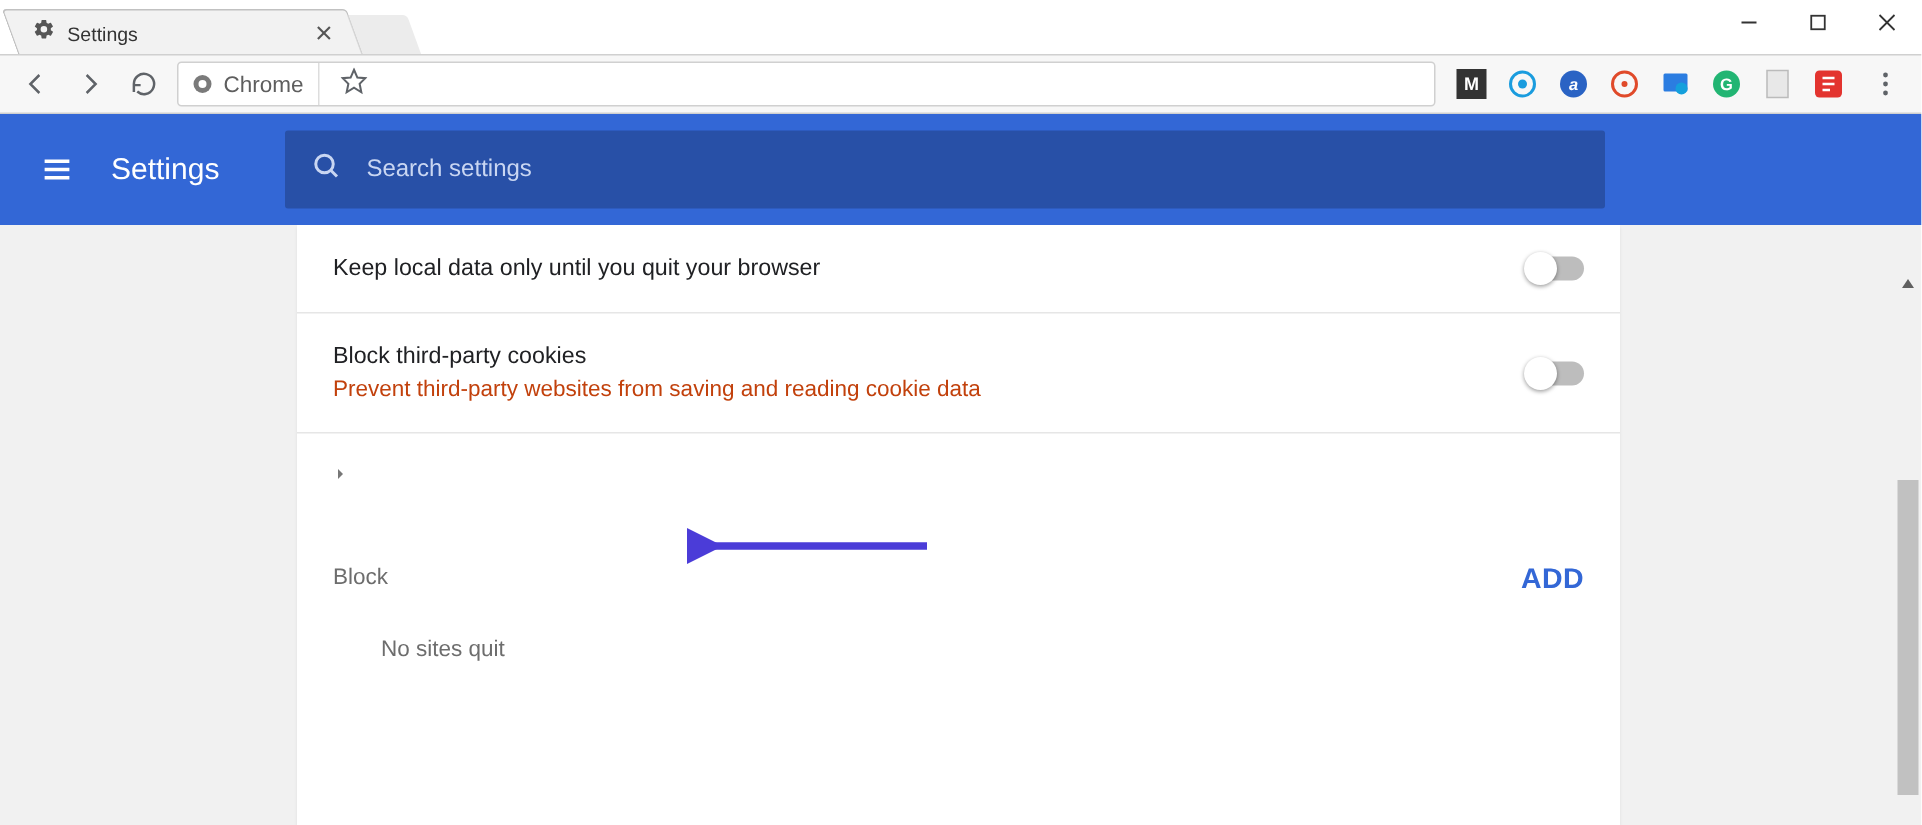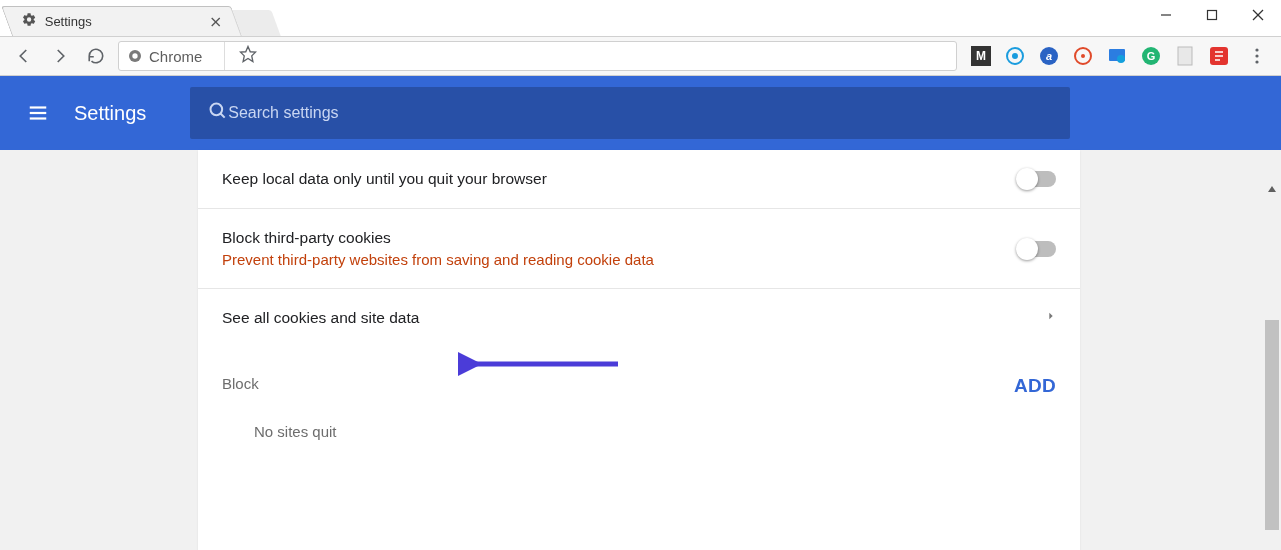--- a/index.html
+++ b/index.html
@@ -17,35 +17,35 @@
   .tab-title { font-size: 13px; color: #333; flex: 1; white-space: nowrap; overflow: hidden; text-overflow: ellipsis; }
   .tab-close { color: #555; width:12px; height:12px; display:flex; align-items:center; justify-content:center;}
   .tab-ghost { width: 40px; height: 26px; background: #e0e0e0; margin-left: -6px; transform: skewX(20deg); border-top-right-radius: 3px; opacity:.6;}
   .gear-icon { color:#555; }
 
   
   .toolbar { height: 40px; border-top: 1px solid #d0d0d0; border-bottom: 1px solid #d0d0d0; display: flex; align-items: center; padding: 0 10px; gap: 8px; background: #f7f7f7; }
   .nav-btn { width: 28px; height: 28px; display: flex; align-items: center; justify-content: center; color: #5f6368; border-radius: 50%; }
   .nav-btn svg { display:block; }
   .omnibox { flex: 1; height: 30px; border: 1px solid #d0d0d0; border-radius: 3px; background: #fff; display: flex; align-items: center; padding: 0 8px; gap: 8px; }
-  .chrome-sec { display:flex; align-items:center; gap:6px; color:#5e5e5e; font-size:15px; border-right:1px solid #ddd; padding-right:22px; height:100%;}
+  .chrome-sec { display:flex; align-items:center; gap:6px; color:#5e5e5e; font-size:15px; border-right:1px solid #ddd; padding-right:10px; height:100%;}
   .chrome-sec .globe { width:16px;height:16px; display:flex;align-items:center;justify-content:center;}
   .url { font-size: 15px; color: #999; flex:1; }
   .url .seg-dark { color: #333; }
   .star { color:#5f6368; padding:0 6px; }
   .ext-icons { display:flex; align-items:center; gap:14px; padding:0 6px;}
   .ext { width:20px; height:20px; display:flex; align-items:center; justify-content:center; font-size:12px; font-weight:700; }
   .menu-dots { width:28px; display:flex; align-items:center; justify-content:center; color:#5f6368;}
 
   
   .blue-bar { height: 74px; background: #3367d6; display: flex; align-items: center; padding: 0 26px; gap: 24px; }
   .hamburger { width: 24px; height:24px; display:flex; align-items:center; justify-content:center; }
   .hamburger svg { stroke:#fff; }
   .blue-title { color: #fff; font-size: 20px; font-weight: 400; margin-right: 20px;}
-  .search-box { flex: 0 0 880px; height: 52px; background: #2850a7; border-radius: 2px; display: flex; align-items: center; padding: 0 18px; }
+  .search-box { flex: 0 0 880px; height: 52px; background: #2850a7; border-radius: 2px; display: flex; align-items: center; padding: 0 18px; gap: 16px; }
   .search-box input { background: transparent; border: none; outline: none; color: #c9d6f2; font-size: 16px; flex:1; }
   .search-box input::placeholder { color: #c9d6f2; }
   .search-ico { color:#c9d6f2; }
 
   
   .content-wrap { position:absolute; left:0; right:0; top:150px; bottom:0; background:#f1f1f1; }
   .panel { position:absolute; left:198px; top:0; width:882px; background:#fff; height:100%; box-shadow:0 1px 2px rgba(0,0,0,0.08); }
   .row { border-bottom:1px solid #e6e6e6; padding:20px 24px; display:flex; align-items:center; }
   .row-text { flex:1; }
   .row-title { font-size:15.5px; color:#202124; }
@@ -231,23 +231,20 @@
       <div class="row-text">
         <div class="row-title">Block third-party cookies</div>
         <div class="row-sub">Prevent third-party websites from saving and reading cookie data</div>
       </div>
       <div class="toggle">
           <div class="toggle-knob"></div>
         </div>
     </div>
 
     <div class="row link" style="border-bottom:none;">
-      <div class="row-text">
-        <div class="row-title">See all cookies and site data</div>
-      </div>
       <span class="chev">
         <svg width="10" height="14" viewBox="0 0 24 24" fill="#777">
             <polygon points="8,4 16,12 8,20"></polygon>
           </svg>
       </span>
     </div>
 
     <div class="section-hdr">
       <span class="lbl">Block</span>
       <span class="add">ADD</span>

